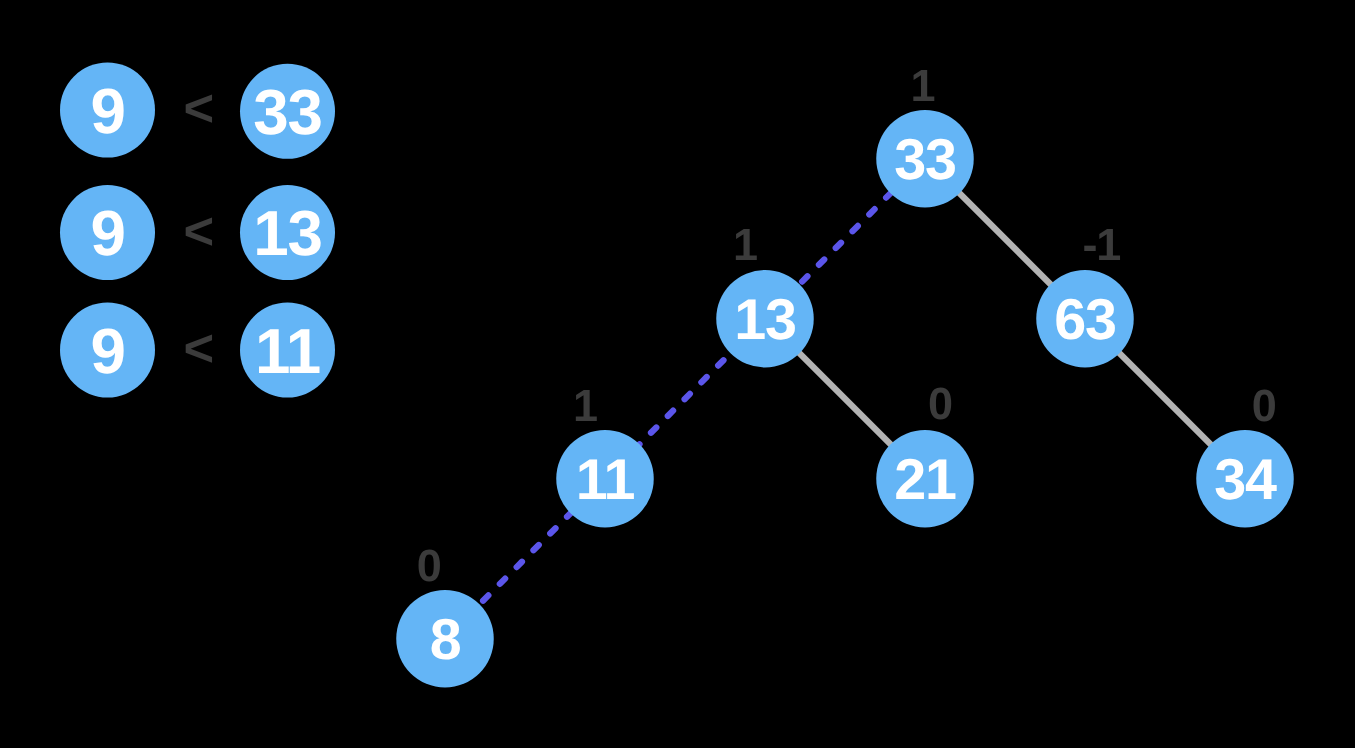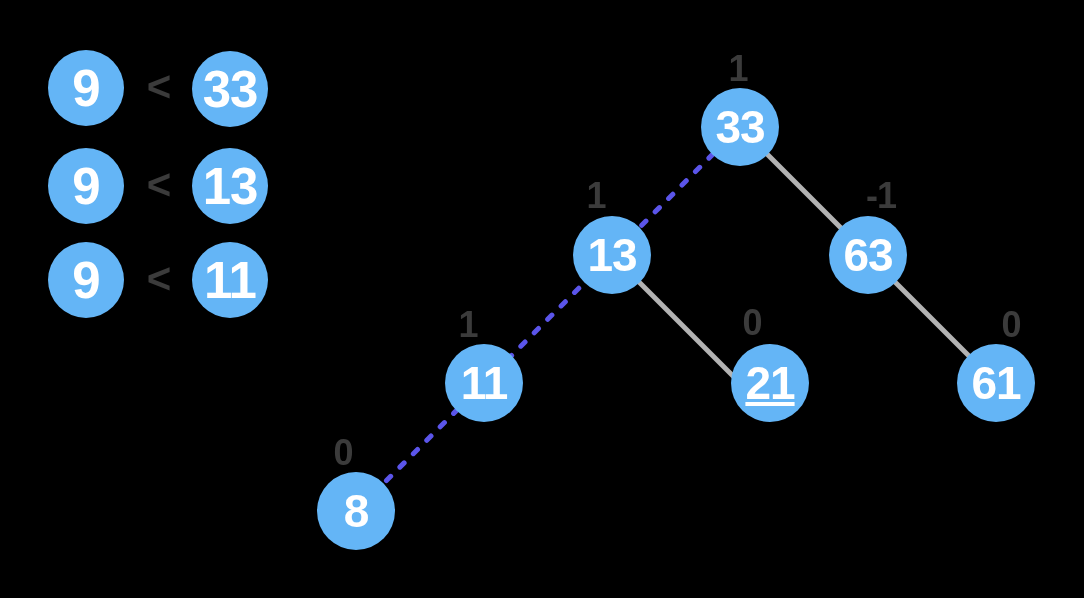--- a/index.html
+++ b/index.html
@@ -107,27 +107,27 @@
   <div class="node tree-node" style="left:829px;top:216px;">
       <span>63</span>
     </div>
 
   <div class="balance" style="left:468px;top:325px;"><span>1</span></div>
   <div class="node tree-node" style="left:445px;top:344px;">
       <span>11</span>
     </div>
 
   <div class="balance" style="left:752px;top:323px;"><span>0</span></div>
-  <div class="node tree-node" style="left:731px;top:344px;text-decoration:underline;">
+  <div class="node tree-node" style="left:701px;top:344px;">
       <span>21</span>
     </div>
 
   <div class="balance" style="left:1011px;top:325px;"><span>0</span></div>
   <div class="node tree-node" style="left:957px;top:344px;">
-      <span>61</span>
+      <span>34</span>
     </div>
 
   <div class="balance" style="left:343px;top:453px;"><span>0</span></div>
   <div class="node tree-node" style="left:317px;top:472px;">
       <span>8</span>
     </div>
 
 </div>
 
 </body></html>

